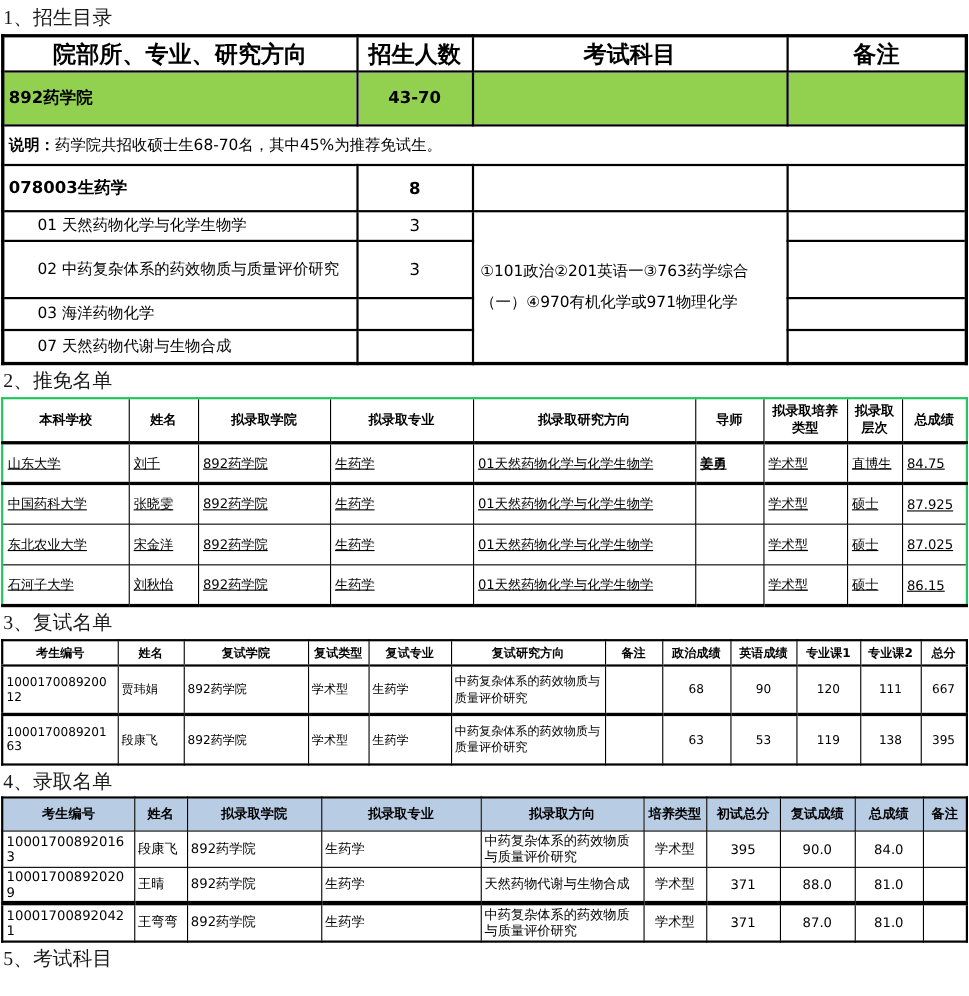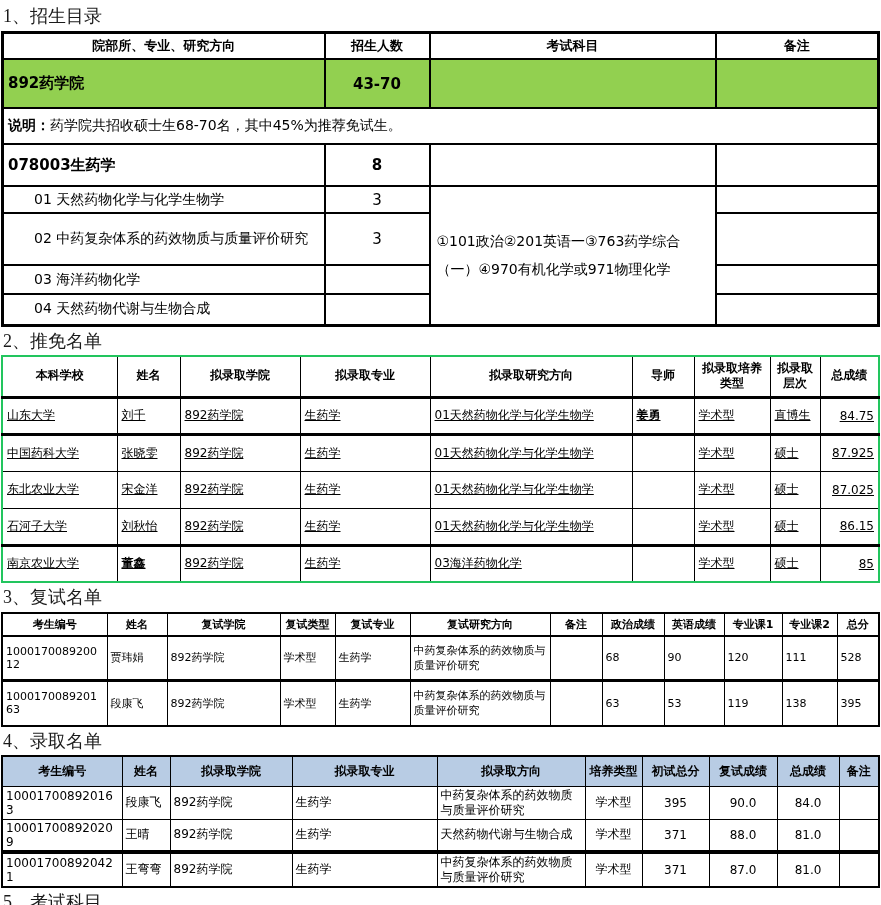--- a/index.html
+++ b/index.html
@@ -21,21 +21,21 @@
   }
 
   table { border-collapse: collapse; table-layout: fixed; width: 879px; }
   td { overflow: hidden; vertical-align: middle; word-break: break-all; }
   .bd { font-weight: bold; }
 
   
   .t1 { border: 3px solid #000; }
   .t1 td { border: 2px solid #000; font-size: 15px; padding: 1px 4px; }
   .t1 tr.head { height: 27px; }
-  .t1 tr.head td { font-weight: bold; text-align: center; font-size: 13px; }
+  .t1 tr.head td { font-weight: bold; text-align: center; font-size: 21px; }
   .t1 tr.green { height: 49px; }
   .t1 tr.green td { background: #92d050; }
   .t1 tr.note { height: 36px; margin-left: 43px; }
   .t1 tr.note td { font-size: 14px; }
   .t1 tr.major { height: 42px; }
   .t1 tr.dir td.dirname { padding-left: 30px; font-size: 14px; font-weight: normal; }
   .t1 tr.d1 { height: 27px; }
   .t1 tr.d2 { height: 52px; }
   .t1 tr.d3 { height: 29px; }
   .t1 tr.d4 { height: 31px; }
@@ -43,31 +43,31 @@
   .t1 td.cnt { text-align: center; }
 
   
   .t2 { border: 2px solid #22c55e; margin-top: 1px; }
   .t2 td { border: 1px solid #000; font-size: 12px; padding: 1px 4px; }
   .t2 tr.head { height: 41px; }
   .t2 tr.head td { font-weight: bold; text-align: center; line-height: 1.3; }
   .t2 tr.row { height: 37px; text-decoration: underline; }
   .t2 tr.head td, .t2 tr.g1 td { border-bottom-width: 3px; }
   .t2 tr.g2 td { border-bottom-width: 3px; }
-  .t2 td:last-child { text-align: right; }
+  .t2 td:last-child { text-align: left; }
 
   
   .t3 { border: 2px solid #000; margin-top: 1px; }
   .t3 td { border: 1px solid #000; font-size: 11px; padding: 1px 3px; }
   .t3 tr.head { height: 23px; }
   .t3 tr.head td { font-weight: bold; text-align: center; }
   .t3 tr.row { height: 45px; margin-top: 48px; }
   .t3 tr.head td { border-bottom-width: 2px; }
   .t3 tr.r1 td { border-bottom-width: 3px; }
-  .t3 tr.row td:nth-child(n+8) { }
+  .t3 tr.row td:nth-child(n+8) { text-align: center; }
 
   
   .t4 { border: 2px solid #000; margin-top: 2px; }
   .t4 td { border: 1px solid #000; font-size: 12px; padding: 1px 3px; }
   .t4 tr.head { height: 30px; }
   .t4 tr.head td { background: #b8cce4; font-weight: bold; text-align: center; }
   .t4 tr.r1 { height: 33px; }
   .t4 tr.r2 { height: 21px; }
   .t4 tr.r2 td { border-bottom: 4px solid #000; }
   .t4 tr.r3 { height: 33px; }
@@ -119,21 +119,21 @@
       <td class="dirname">02 中药复杂体系的药效物质与质量评价研究</td>
       <td class="cnt">3</td>
       <td></td>
     </tr>
     <tr class="dir d3">
       <td class="dirname">03 海洋药物化学</td>
       <td class="cnt"></td>
       <td></td>
     </tr>
     <tr class="dir d4">
-      <td class="dirname">04 天然药物代谢与生物合成</td>
+      <td class="dirname">07 天然药物代谢与生物合成</td>
       <td class="cnt"></td>
       <td></td>
     </tr>
   </tbody>
     </table>
 
   <div class="sec-title">2、推免名单</div>
   <table class="t2">
     <colgroup>
         <col style="width:115px">
@@ -194,31 +194,20 @@
     <tr class="row g2">
       <td>石河子大学</td>
       <td>刘秋怡</td>
       <td>892药学院</td>
       <td>生药学</td>
       <td>01天然药物化学与化学生物学</td>
       <td></td>
       <td>学术型</td>
       <td>硕士</td>
       <td>86.15</td>
-    </tr>
-    <tr class="row">
-      <td>南京农业大学</td>
-      <td class="bd">董鑫</td>
-      <td>892药学院</td>
-      <td>生药学</td>
-      <td>03海洋药物化学</td>
-      <td></td>
-      <td>学术型</td>
-      <td>硕士</td>
-      <td>85</td>
     </tr>
   </tbody>
     </table>
 
   <div class="sec-title">3、复试名单</div>
   <table class="t3">
     <colgroup>
         <col style="width:105px">
         <col style="width:60px">
         <col style="width:113px">
@@ -252,21 +241,21 @@
       <td>贾玮娟</td>
       <td>892药学院</td>
       <td>学术型</td>
       <td>生药学</td>
       <td>中药复杂体系的药效物质与质量评价研究</td>
       <td></td>
       <td>68</td>
       <td>90</td>
       <td>120</td>
       <td>111</td>
-      <td>528</td>
+      <td>667</td>
     </tr>
     <tr class="row">
       <td>100017008920163</td>
       <td>段康飞</td>
       <td>892药学院</td>
       <td>学术型</td>
       <td>生药学</td>
       <td>中药复杂体系的药效物质与质量评价研究</td>
       <td></td>
       <td>63</td>

